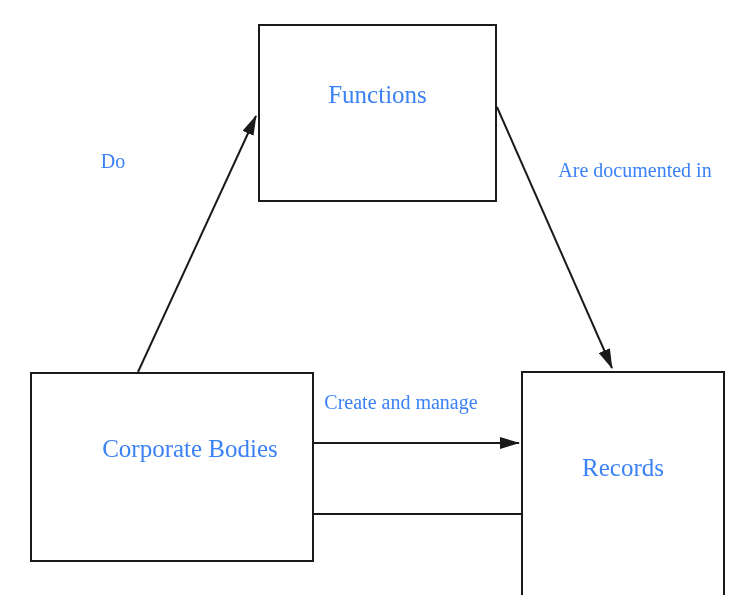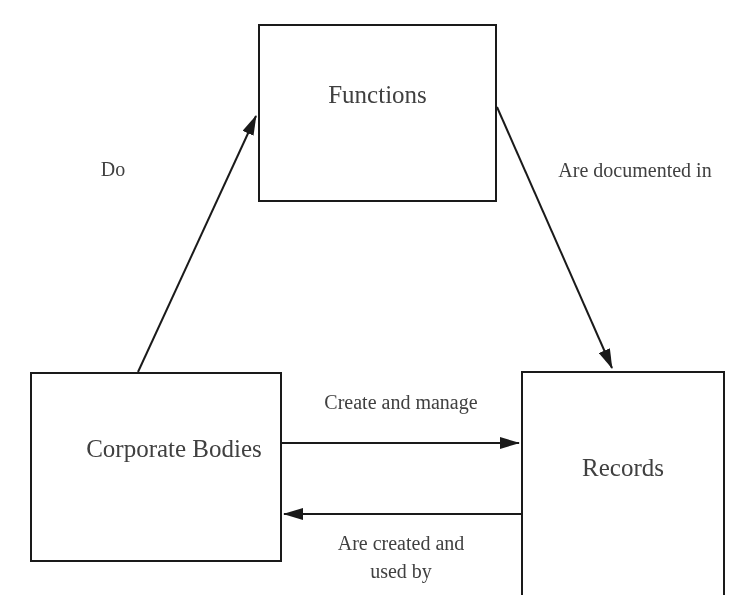--- a/index.html
+++ b/index.html
@@ -6,21 +6,21 @@
     margin: 0;
     padding: 0;
     background: #ffffff;
   }
   #stage {
     position: relative;
     width: 756px;
     height: 595px;
     background: #ffffff;
     font-family: "Liberation Serif", "DejaVu Serif", serif;
-    color: #404040;
+    color: #3b82f6;
     overflow: hidden;
   }
   #edges-svg {
     position: absolute;
     left: 0;
     top: 0;
     width: 756px;
     height: 595px;
   }
   .node {
@@ -32,32 +32,32 @@
     align-items: center;
     justify-content: center;
   }
   .node .lbl {
     position: relative;
     top: -18px;
     font-size: 25px;
     white-space: nowrap;
   }
   #node-functions      { left: 258px; top: 24px;  width: 239px; height: 178px; }
-  #node-corporate      { left: 30px;  top: 372px; width: 252px; height: 190px; padding-left: 36px; }
+  #node-corporate      { left: 30px;  top: 372px; width: 284px; height: 190px; padding-left: 36px; }
   #node-records        { left: 521px; top: 371px; width: 204px; height: 230px; }
 
   .edge-label {
     position: absolute;
     transform: translate(-50%, -50%);
     font-size: 20px;
     text-align: center;
     white-space: nowrap;
     line-height: 1.4;
   }
-  #label-do                { left: 113px; top: 161px; margin-top: 8px; }
+  #label-do                { left: 113px; top: 161px; }
   #label-documented        { left: 635px; top: 158px; margin-top: 12px; }
   #label-create-manage     { left: 401px; top: 402px; text-align: right; }
   #label-created-used      { left: 401px; top: 557px; white-space: normal; width: 160px; }
 
   .line {
     stroke: #1a1a1a;
     stroke-width: 2;
   }
 </style>
 </head>
@@ -92,15 +92,14 @@
   <div class="node" id="node-records">
     <span class="lbl">Records</span>
   </div>
 
   <div class="edge-label" id="label-do">Do</div>
 
   <div class="edge-label" id="label-documented">Are documented in</div>
 
   <div class="edge-label" id="label-create-manage">Create and manage</div>
 
-  <div class="edge-label" id="label-created-used">Are created and used by</div>
 
 </div>
 
 </body></html>

